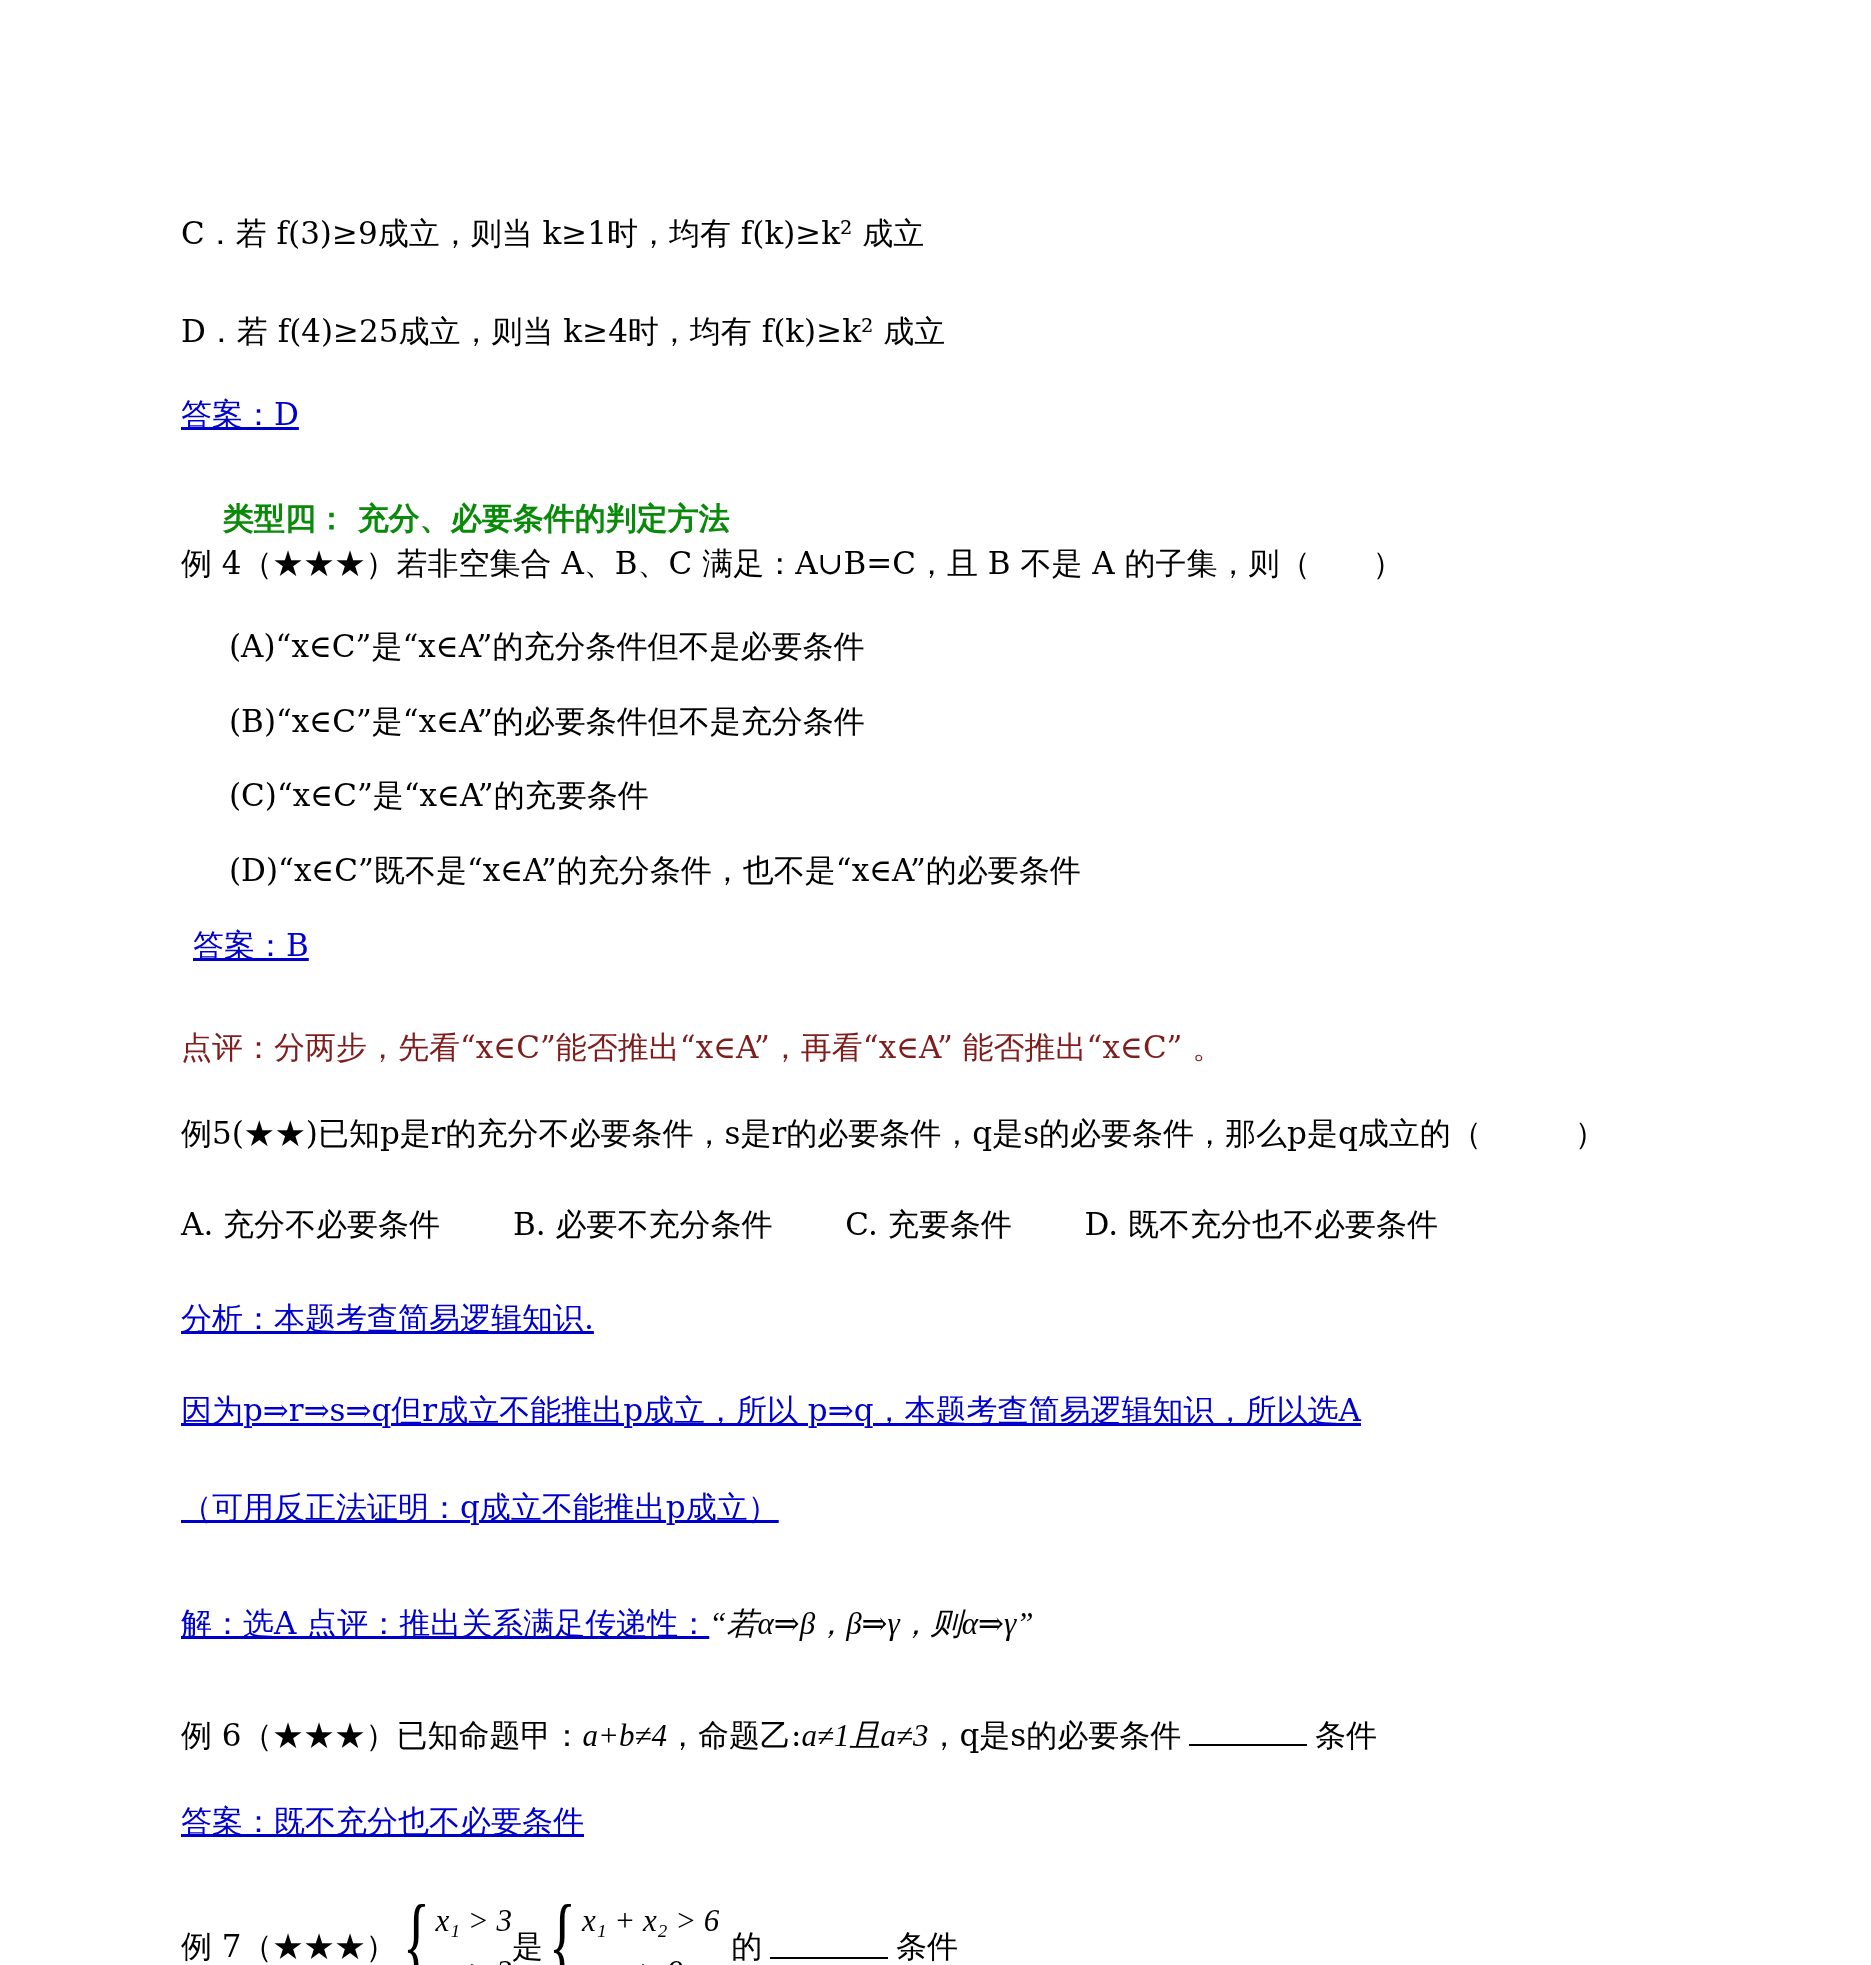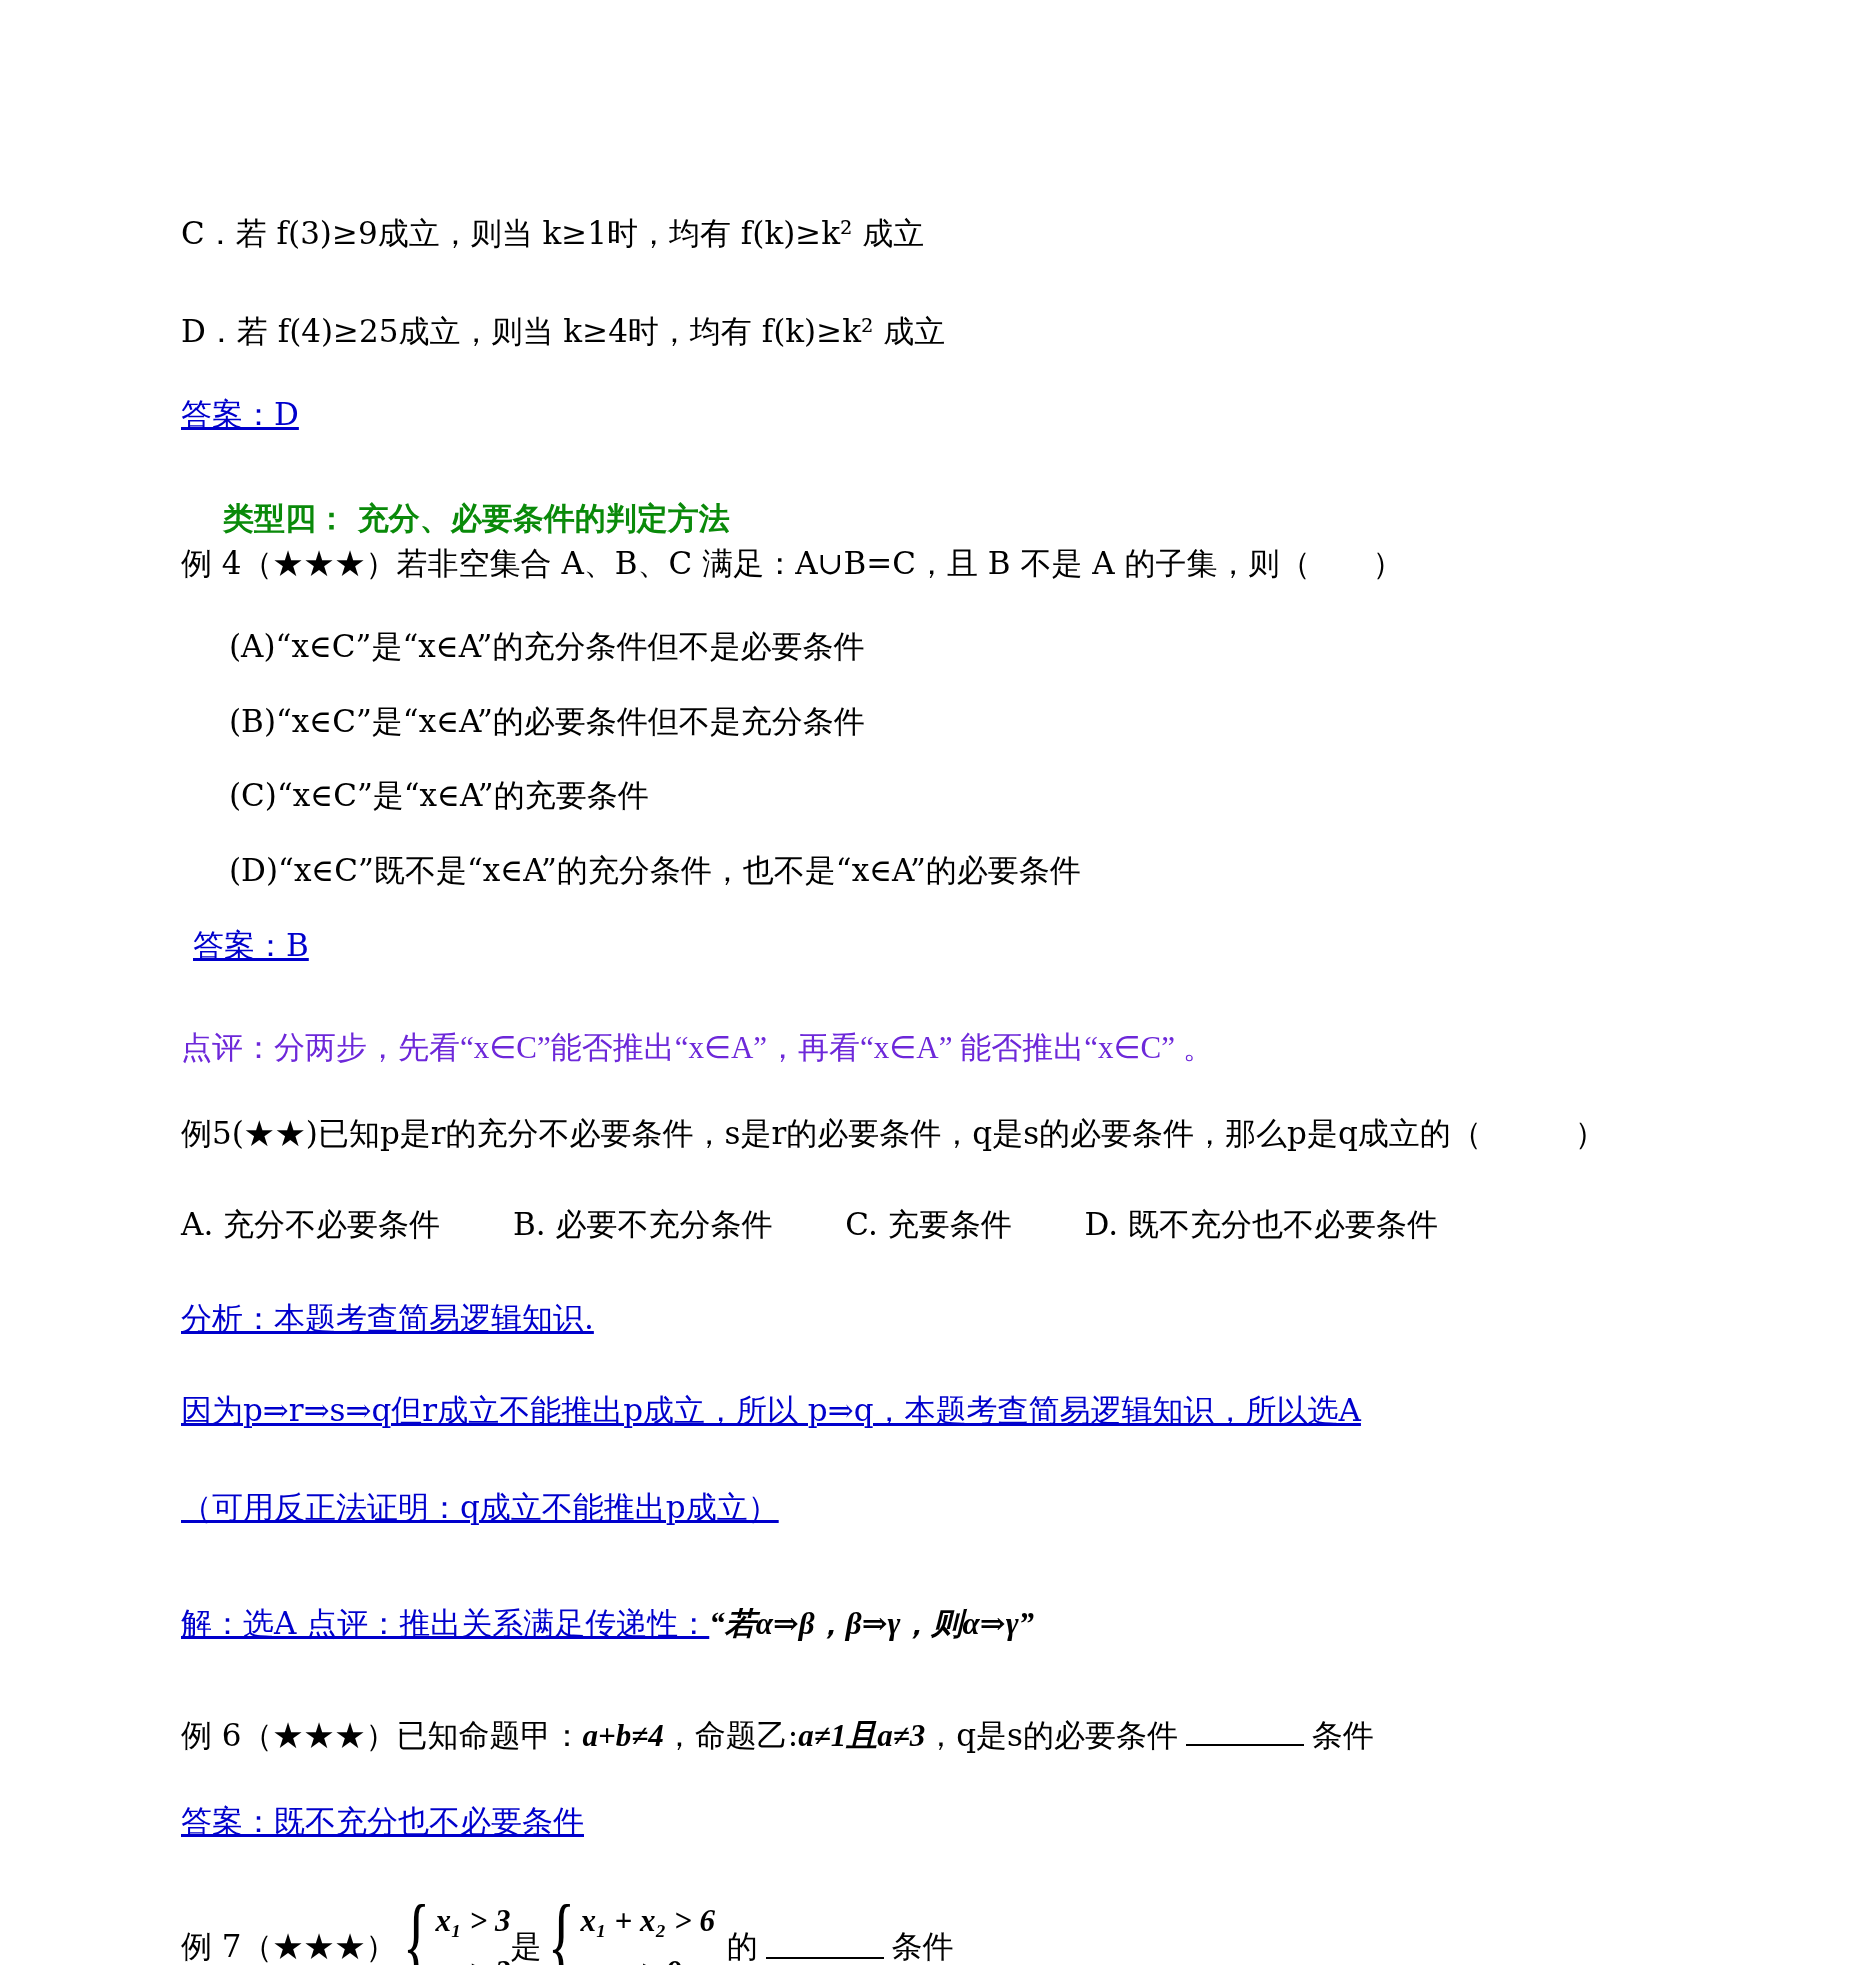--- a/index.html
+++ b/index.html
@@ -2,23 +2,23 @@
 <html style="font-size:6.3px"><head>
 <meta charset="utf-8">
 <style>
   html, body { margin: 0; padding: 0; background: #ffffff; }
   body { width: 1872px; height: 2647px; position: relative; overflow: hidden;
          font-family: "DejaVu Serif", "Liberation Serif", serif; color: #000; }
   .line { position: absolute; left: 181px; font-size: 31px; line-height: 43px; white-space: nowrap; }
   .ind { left: 229px; }
   .blue { color: #0000cc; text-decoration: underline; }
   .green { color: #0a8a0a; }
-  .red { color: #6d28d9; font-family: Liberation Serif, serif; }
+  .red { color: #7f1d1d; }
   .bold { font-weight: bold; margin-left: 42px; }
-  .math { font-family: "Liberation Serif", "DejaVu Serif", serif; font-style: italic; font-weight: bold; }
+  .math { font-family: "Liberation Serif", "DejaVu Serif", serif; font-style: italic; }
   .blank { display: inline-block; width: 118px; border-bottom: 2.4px solid #000; height: 23.6px; vertical-align: baseline; margin: 0 7.9px; }
   .gap { display: inline-block; width: 63px; }
   .brace-wrap { display: inline-flex; align-items: center; vertical-align: middle; }
   .brace { font-size: 114px; line-height: 114px; font-family: "Liberation Serif", serif; font-weight: 100; transform: scaleX(0.5); margin: 0 -7.9px; }
   .stack { display: inline-flex; flex-direction: column; justify-content: space-between; height: 94px; }
   .stack span { line-height: 43px; }
 </style>
 </head>
 <body>
 

